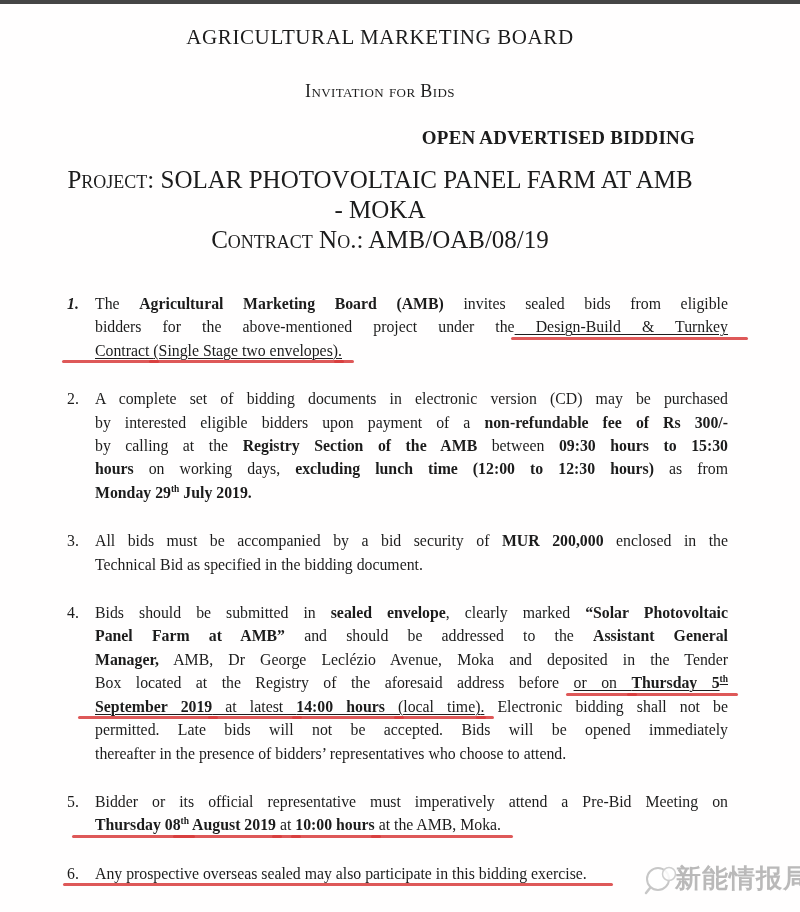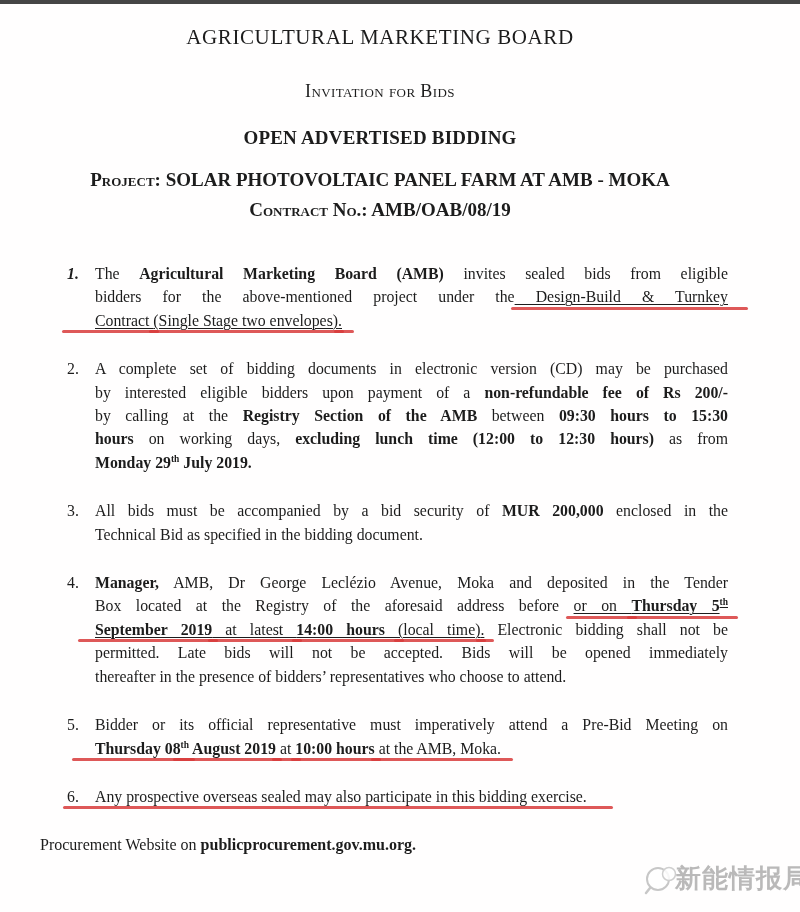--- a/index.html
+++ b/index.html
@@ -14,23 +14,23 @@
     background:#fffefe;
     color:var(--ink);
     font-family:"Liberation Serif","DejaVu Serif",serif;
     position:relative;overflow:hidden;
   }
   .topbar{height:4px;width:100%;background:var(--topbar);}
   
   .hdr{text-align:center;margin:21px 105px 0 65px;}
   .org{font-size:21px;letter-spacing:.6px;}
   .invitation{font-variant:small-caps;font-size:18px;margin-top:31px;letter-spacing:.4px;}
-  .bidtype{font-weight:bold;font-size:19px;margin-top:25px;letter-spacing:.2px;}
+  .bidtype{font-weight:bold;font-size:19px;margin-top:25px;letter-spacing:.2px;text-align:right;}
   .projwrap{margin-top:16px;line-height:30px;}
-  .projline{font-weight:bold;font-variant:small-caps;font-size:19px;}
+  .projline{font-weight:normal;font-variant:small-caps;font-size:25px;}
   
   .items{margin:37px 72px 0 66px;}
   .item{position:relative;padding-left:29px;margin-bottom:25px;font-size:15.8px;line-height:23.4px;}
   .num{position:absolute;left:1px;top:0;}
   .bi{font-weight:bold;font-style:italic;}
   .line{text-align:left;}
   .line.just{text-align:justify;text-align-last:justify;}
   .b{font-weight:bold;}
   .i{}
   .u{text-decoration:underline;text-underline-offset:2px;text-decoration-thickness:1px;}
@@ -77,36 +77,38 @@
       <div class="item-body">
         <div class="line just"><span>The </span><span class="b">Agricultural Marketing Board (AMB)</span><span> invites sealed bids from eligible</span></div>
         <div class="line just"><span>bidders for the above-mentioned project under the</span><span class="u r" style="--rr: -20px;"> Design-Build &amp; Turnkey</span></div>
         <div class="line"><span class="u r" style="--rl: -33px;">Contract </span><span class="i u r">(Single Stage two envelopes)</span><span class="u r" style="--rr: -12px;">.</span></div>
       </div>
     </div>
     <div class="item">
       <span class="num">2.</span>
       <div class="item-body">
         <div class="line just"><span>A complete set of bidding documents in electronic version (CD) may be purchased</span></div>
-        <div class="line just"><span>by interested eligible bidders upon payment of a </span><span class="b">non-refundable fee of Rs 200/-</span></div>
+        <div class="line just"><span>by interested eligible bidders upon payment of a </span><span class="b">non-refundable fee of Rs 300/-</span></div>
         <div class="line just"><span>by calling at the </span><span class="b">Registry Section of the AMB</span><span> between </span><span class="b">09:30 hours to 15:30</span></div>
         <div class="line just"><span class="b">hours</span><span> on working days, </span><span class="b i">excluding lunch time (12:00 to 12:30 hours)</span><span> as from</span></div>
         <div class="line"><span class="b">Monday 29</span><sup class="b">th</sup><span class="b"> July 2019.</span></div>
       </div>
     </div>
     <div class="item">
       <span class="num">3.</span>
       <div class="item-body">
         <div class="line just"><span>All bids must be accompanied by a bid security of </span><span class="b i">MUR 200,000</span><span> enclosed in the</span></div>
         <div class="line"><span>Technical Bid as specified in the bidding document.</span></div>
       </div>
     </div>
     <div class="item">
       <span class="num">4.</span>
       <div class="item-body">
+        <div class="line just"><span>Bids should be submitted in </span><span class="b">sealed envelope</span><span>, clearly marked </span><span class="b">“Solar Photovoltaic</span></div>
+        <div class="line just"><span class="b">Panel Farm at AMB”</span><span> and should be addressed to the </span><span class="b">Assistant General</span></div>
         <div class="line just"><span class="b">Manager,</span><span> AMB, Dr George Leclézio Avenue, Moka and deposited in the Tender</span></div>
         <div class="line just"><span>Box located at the Registry of the aforesaid address before </span><span class="u r" style="--rl: -8px;">or on </span><span class="b u r" style="--rr: -18px;">Thursday 5</span><sup class="b u">th</sup></div>
         <div class="line just"><span class="b u r" style="--rl: -17px;">September 2019</span><span class="u r"> at latest </span><span class="b u r">14:00 hours </span><span class="i u r">(local time)</span><span class="u r" style="--rr: -10px;">.</span><span> Electronic bidding shall not be</span></div>
         <div class="line just"><span>permitted. Late bids will not be accepted. Bids will be opened immediately</span></div>
         <div class="line"><span>thereafter in the presence of bidders’ representatives who choose to attend.</span></div>
       </div>
     </div>
     <div class="item">
       <span class="num">5.</span>
       <div class="item-body">

